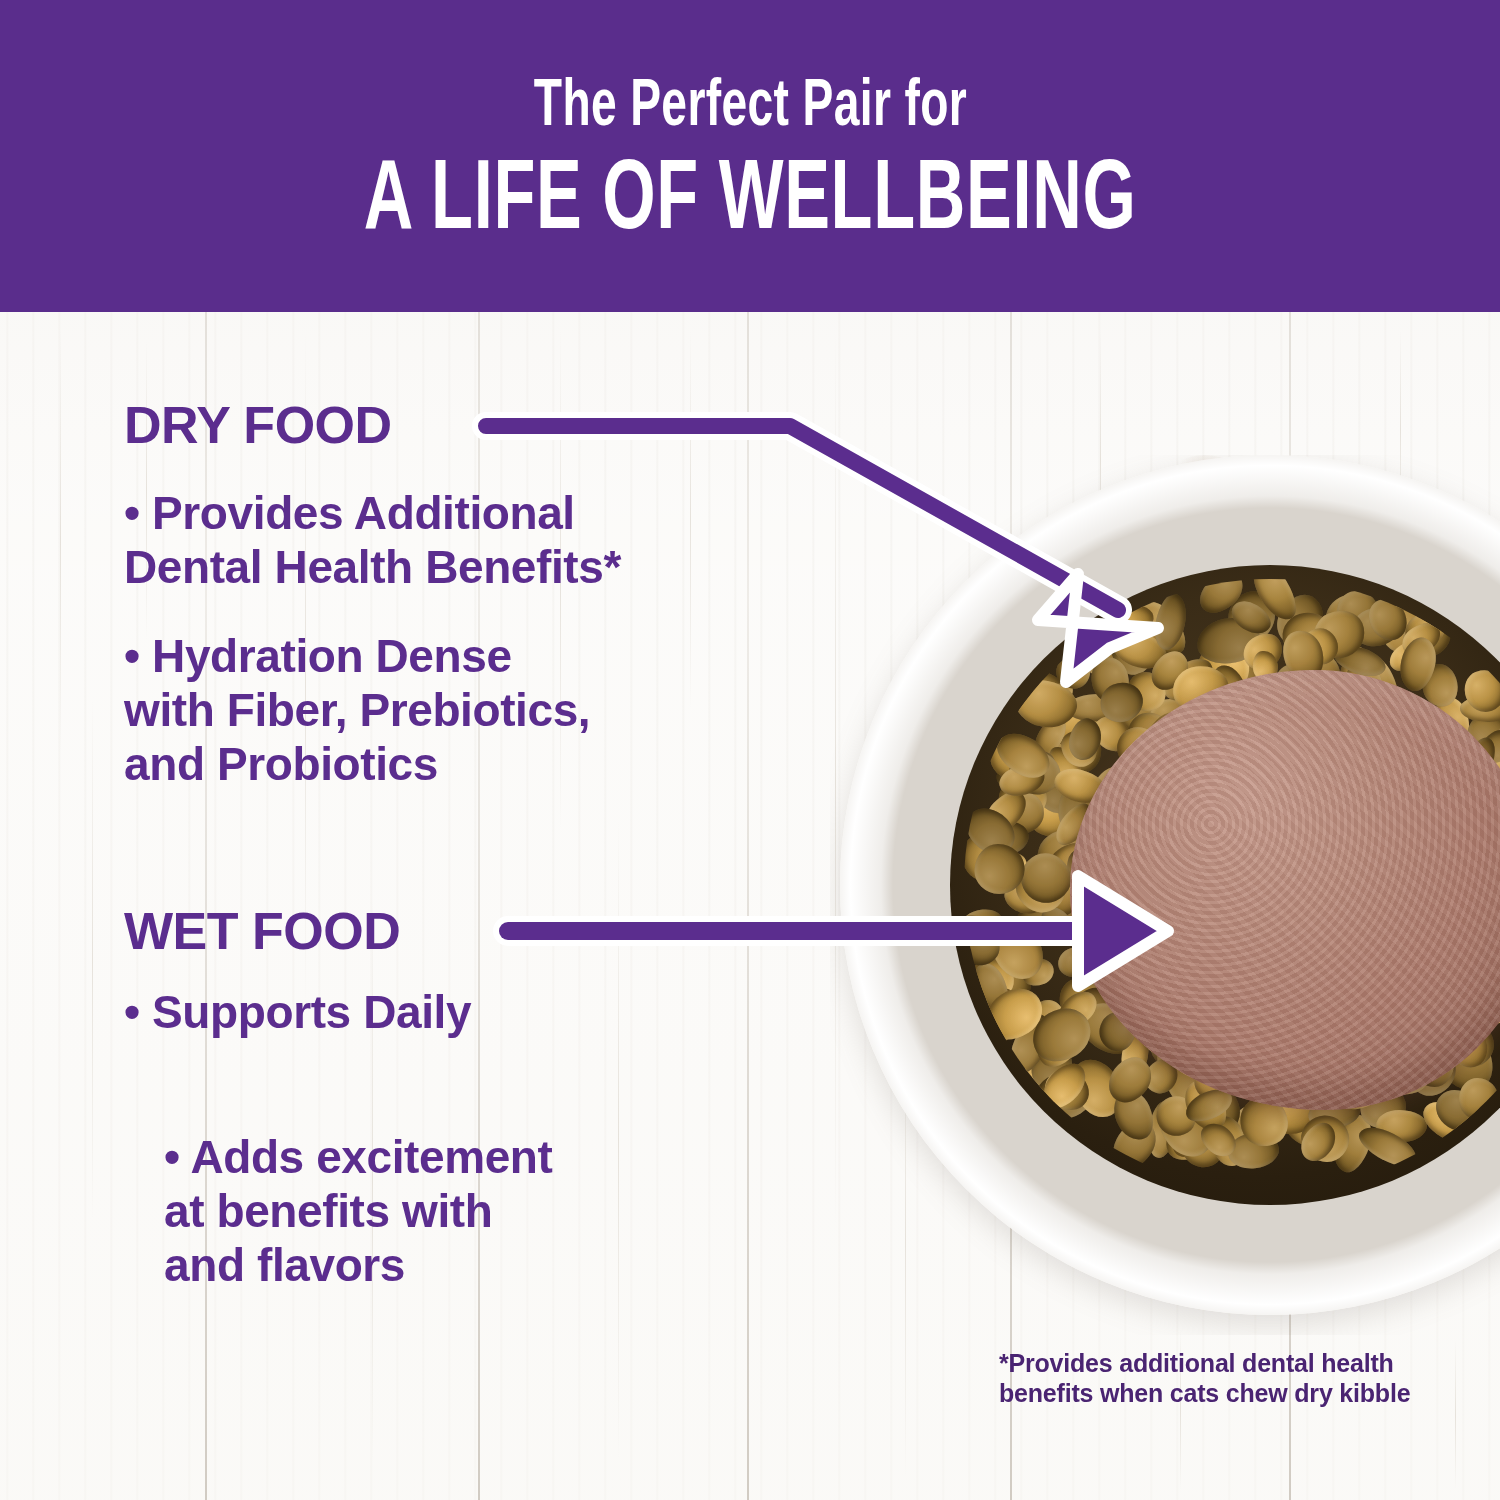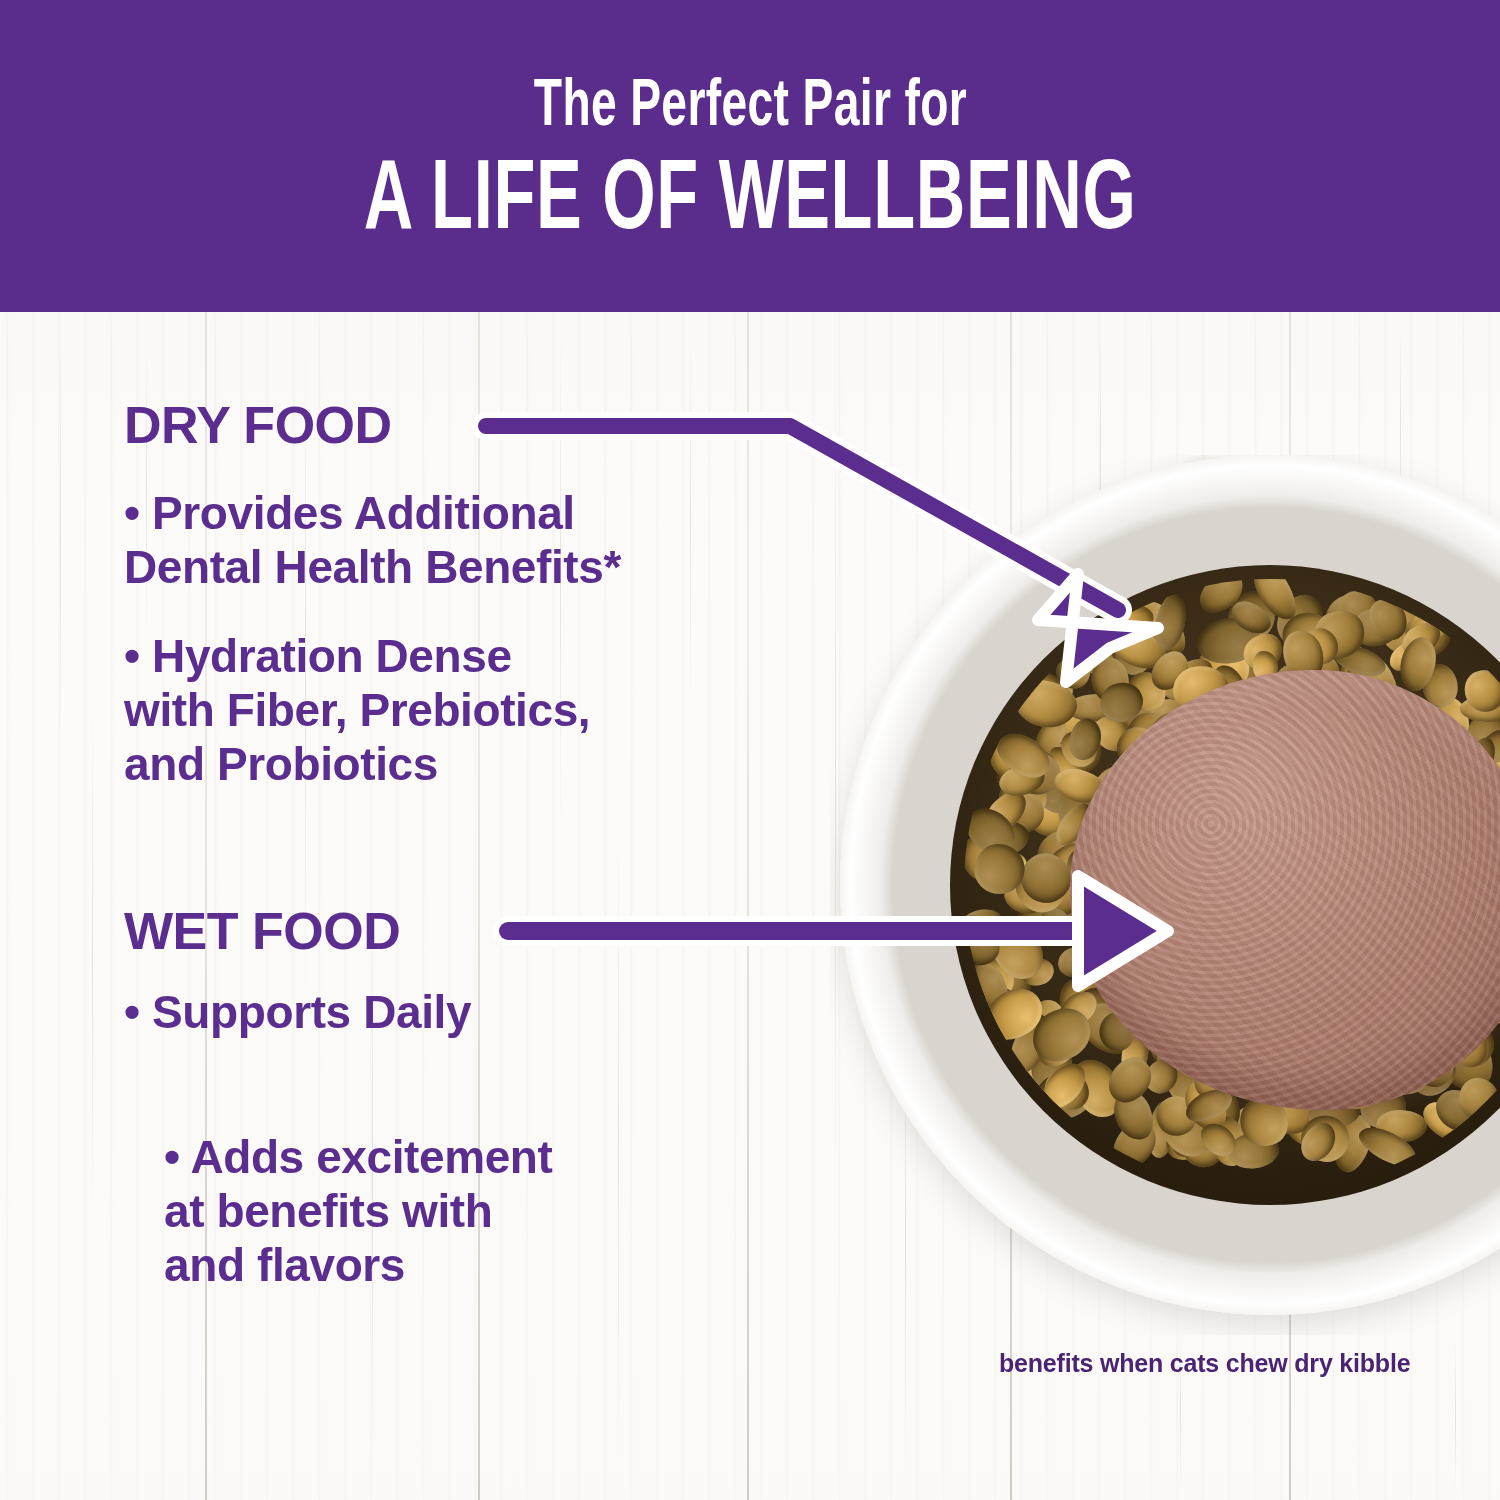--- a/index.html
+++ b/index.html
@@ -561,16 +561,17 @@
     </div>
 
     <div class="bullet-block" style="left:124px;top:1131px;margin-left:40px;">
       <div>• Adds excitement</div>
       <div>at benefits with</div>
       <div>and flavors</div>
     </div>
   </div>
 
   <div class="footnote" style="left:999px;top:1348px;">
+    <div>*Provides additional dental health</div>
     <div>benefits when cats chew dry kibble</div>
   </div>
 
 </div>
 
 </body></html>

